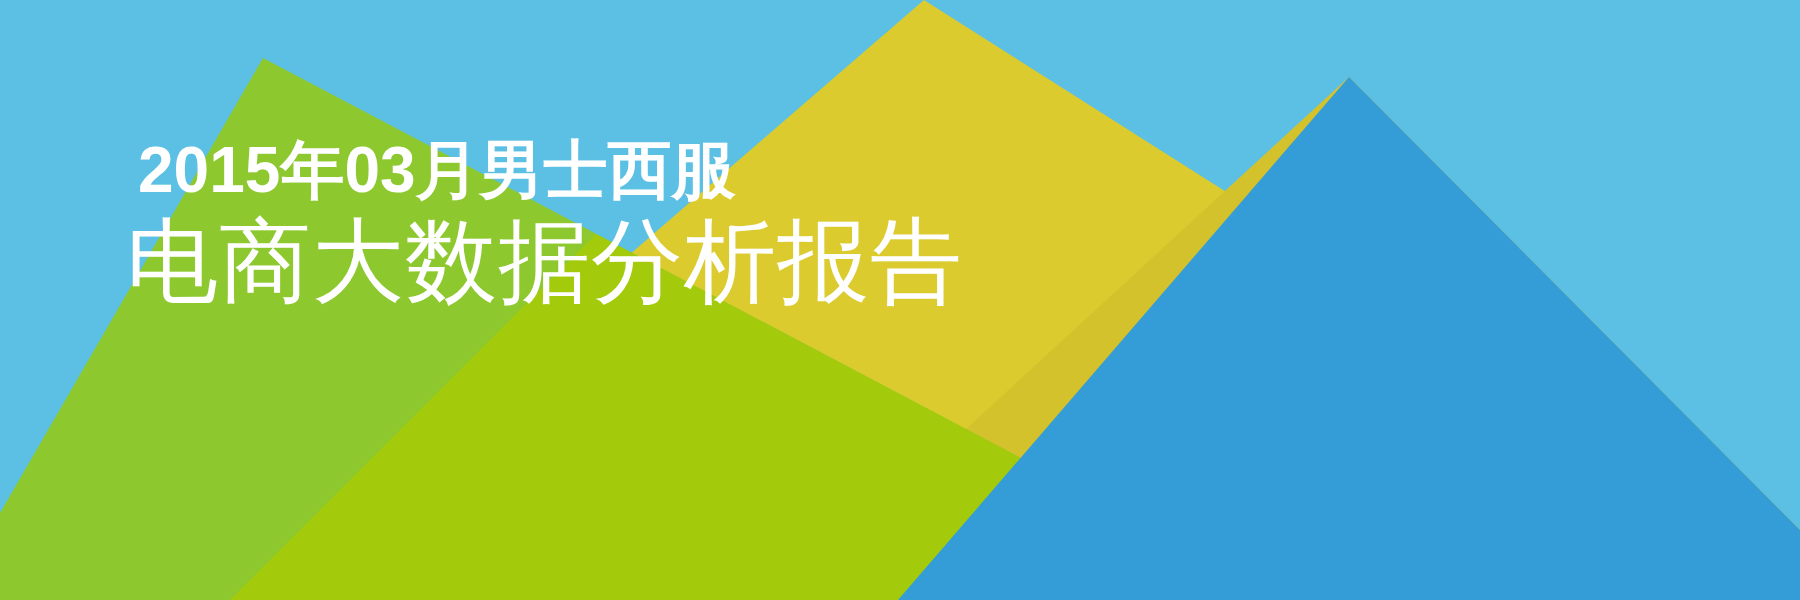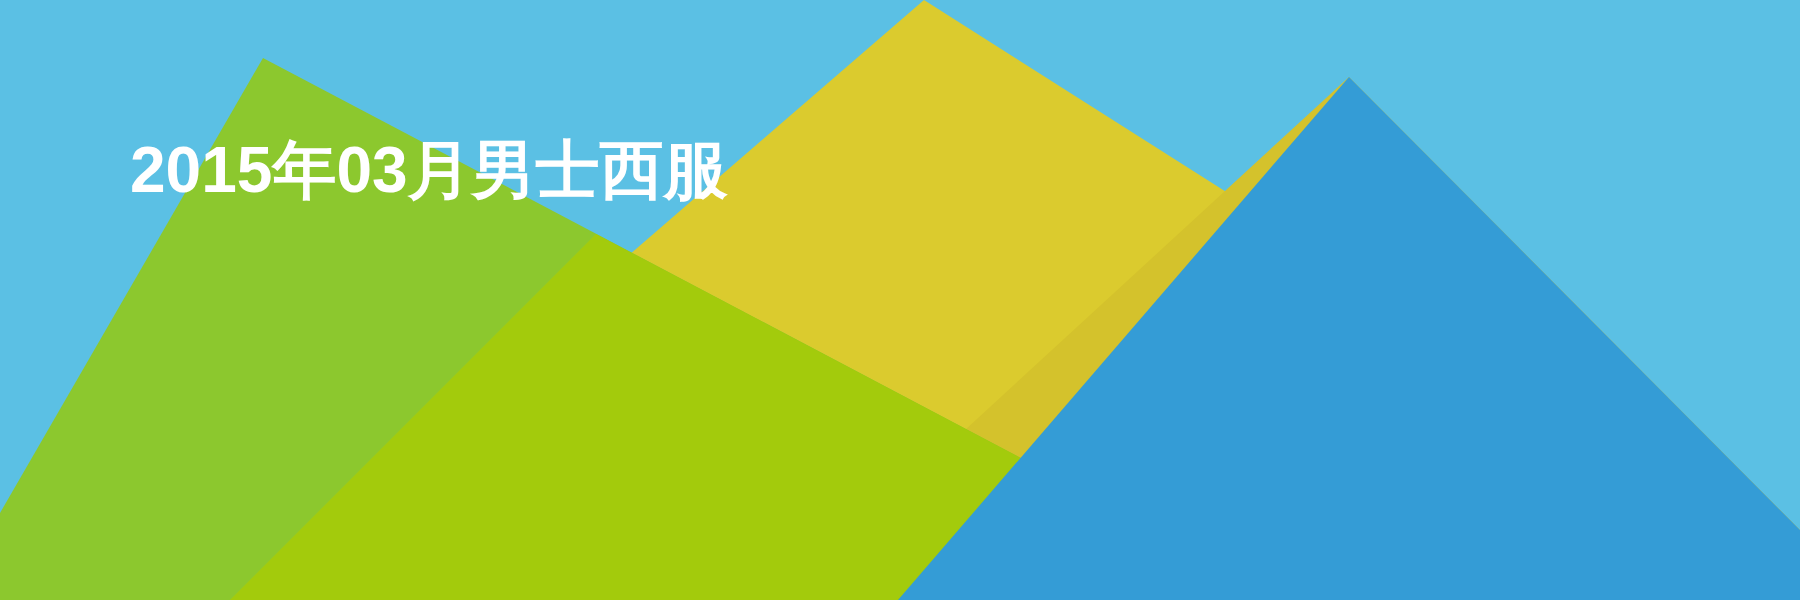--- a/index.html
+++ b/index.html
@@ -32,21 +32,21 @@
     z-index: 5;
     pointer-events: none;
   }
   .title-line-1 {
     color: #ffffff;
     font-size: 64px;
     font-weight: 700;
     line-height: 1.0;
     letter-spacing: 0px;
     white-space: nowrap;
-    margin: 0 0 10px 4px;
+    margin: 0 0 10px 12px;
     padding: 0;
   }
   .title-line-2 {
     color: #ffffff;
     font-size: 92px;
     font-weight: 400;
     line-height: 1.08;
     letter-spacing: 1px;
     white-space: nowrap;
     margin: 0;
@@ -69,15 +69,16 @@
     <polygon points="263,58 1290,600 0,600 0,513" fill="#8cc82e"></polygon>
 
     <polygon points="596,234 1290,600 230,600" fill="#a3cb0c"></polygon>
 
     <polygon points="1349,77 1800,530 1800,600 898,600" fill="#349cd6"></polygon>
 
   </svg>
 
   <div id="title-block">
     <div class="title-line-1">2015年03月男士西服</div>
+    <div class="title-line-2">电商大数据分析报告</div>
   </div>
 
 </div>
 
 </body></html>

